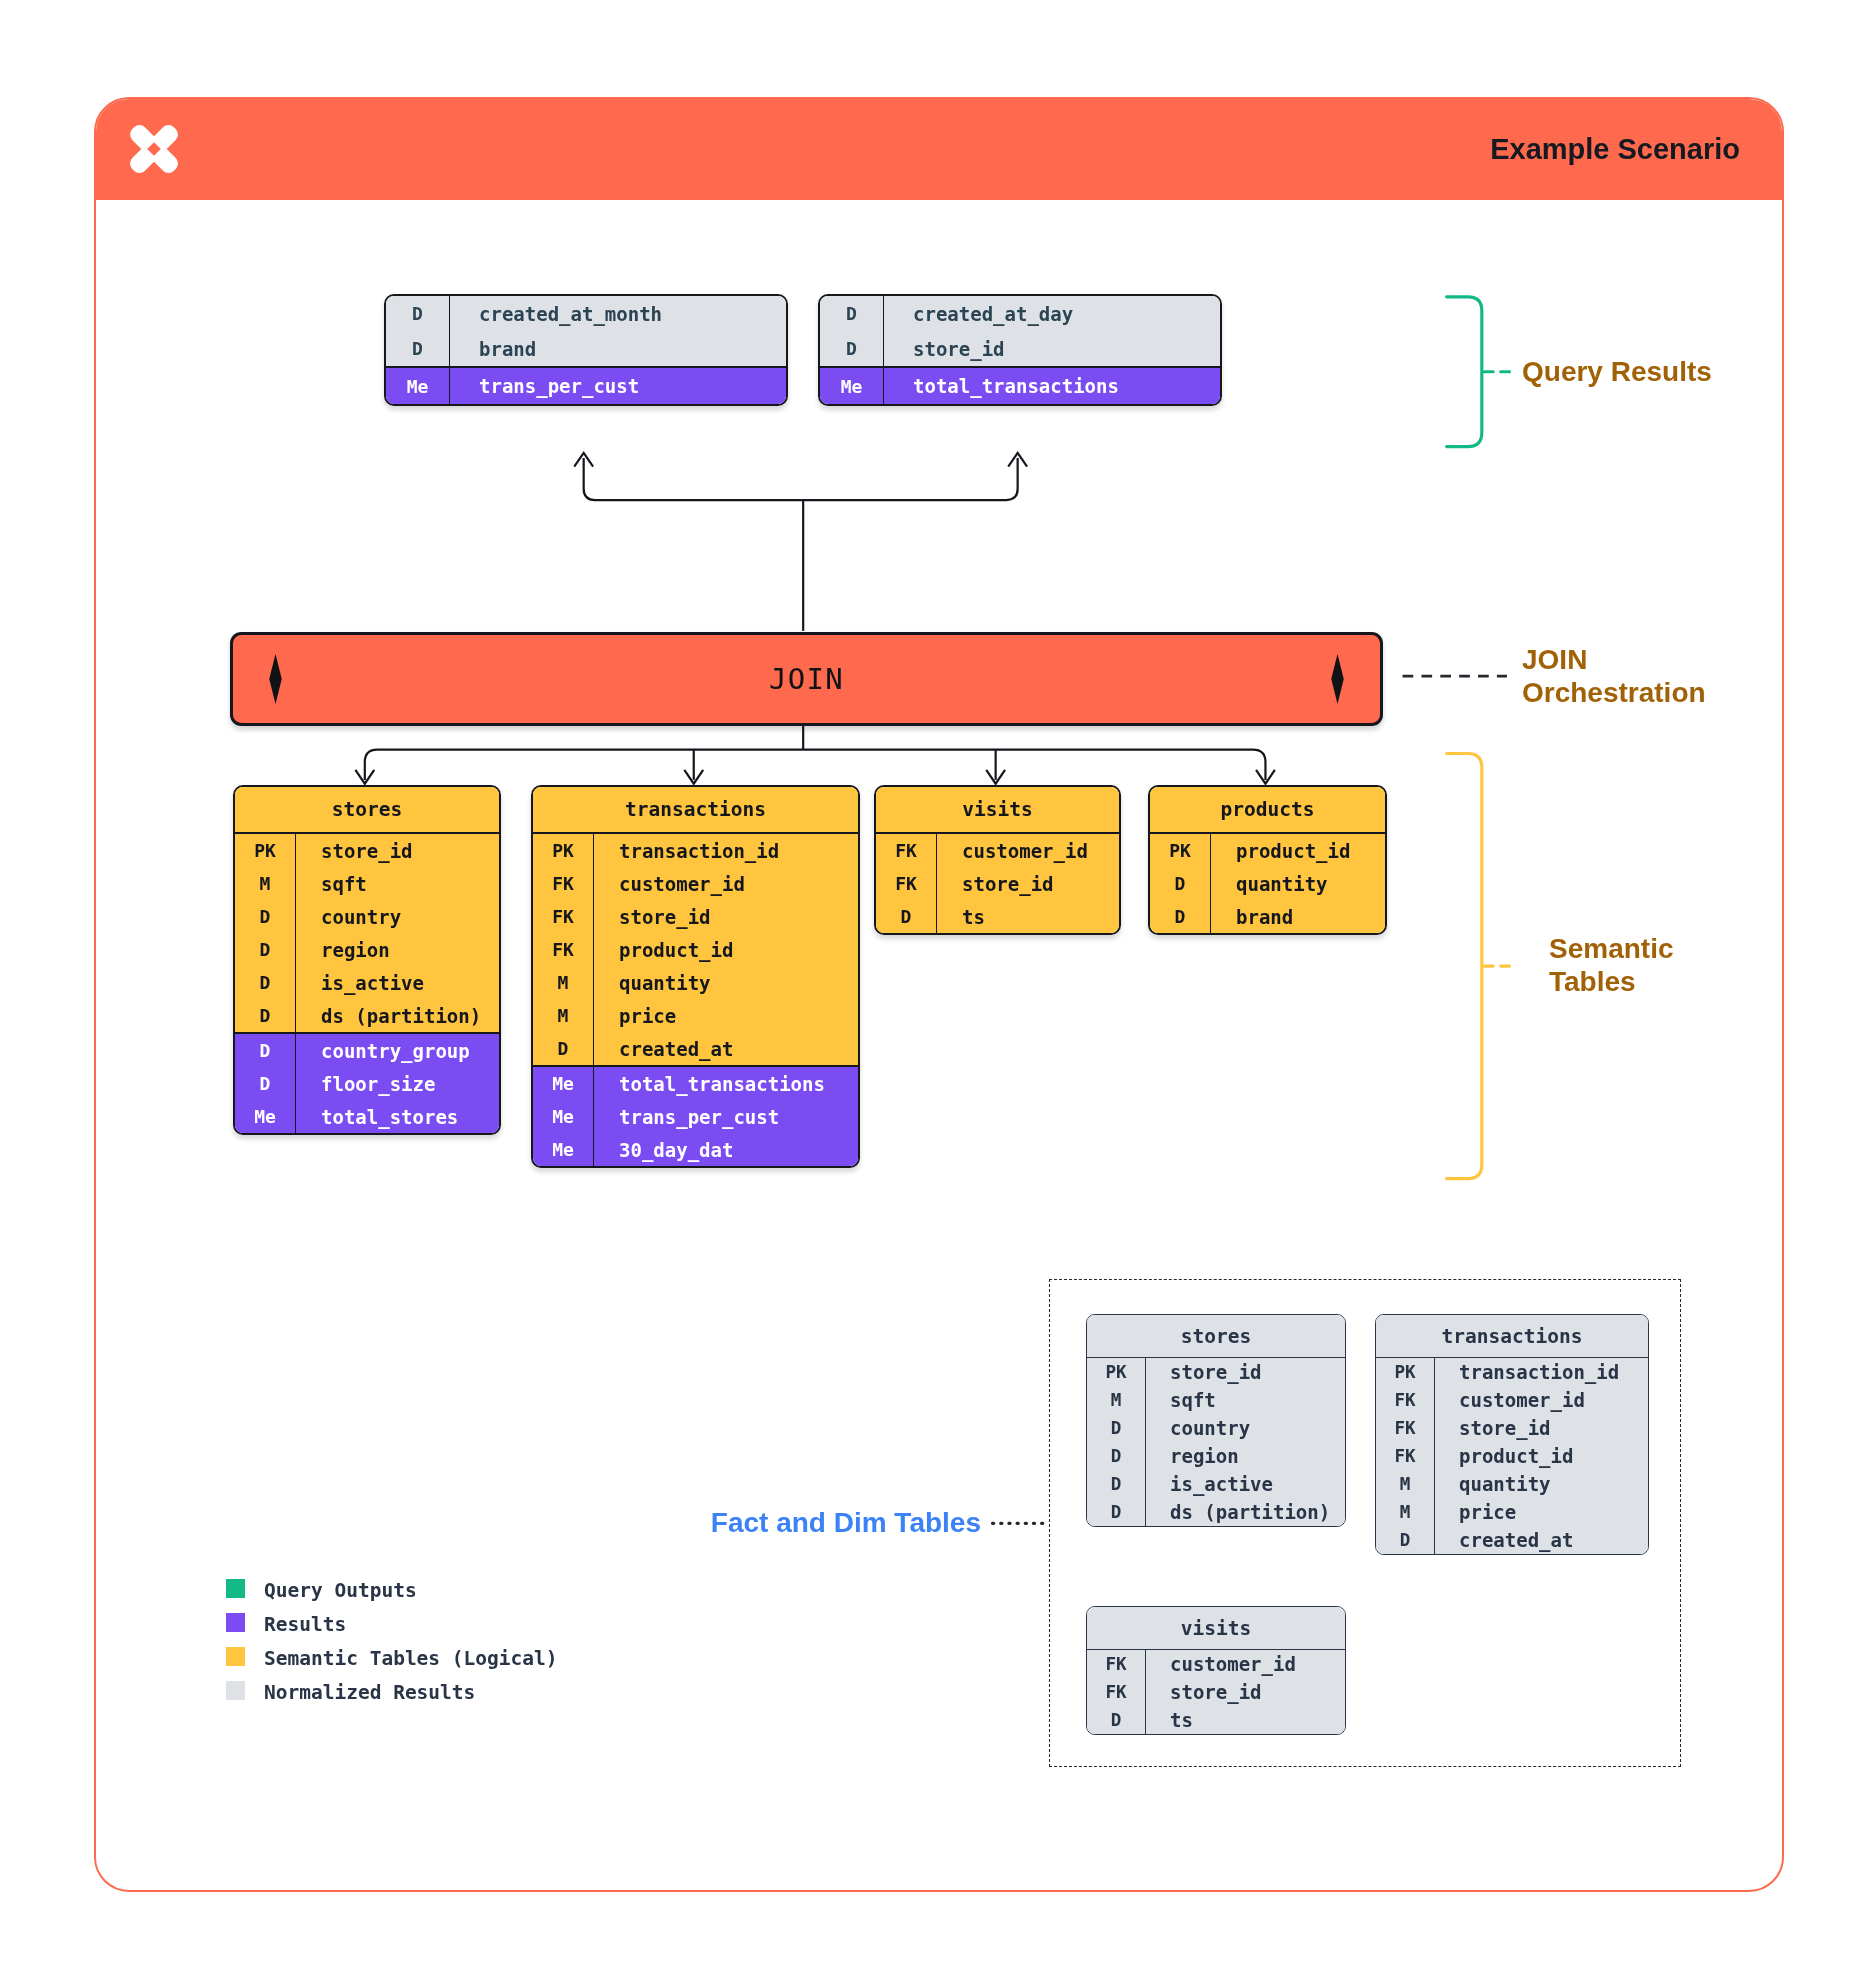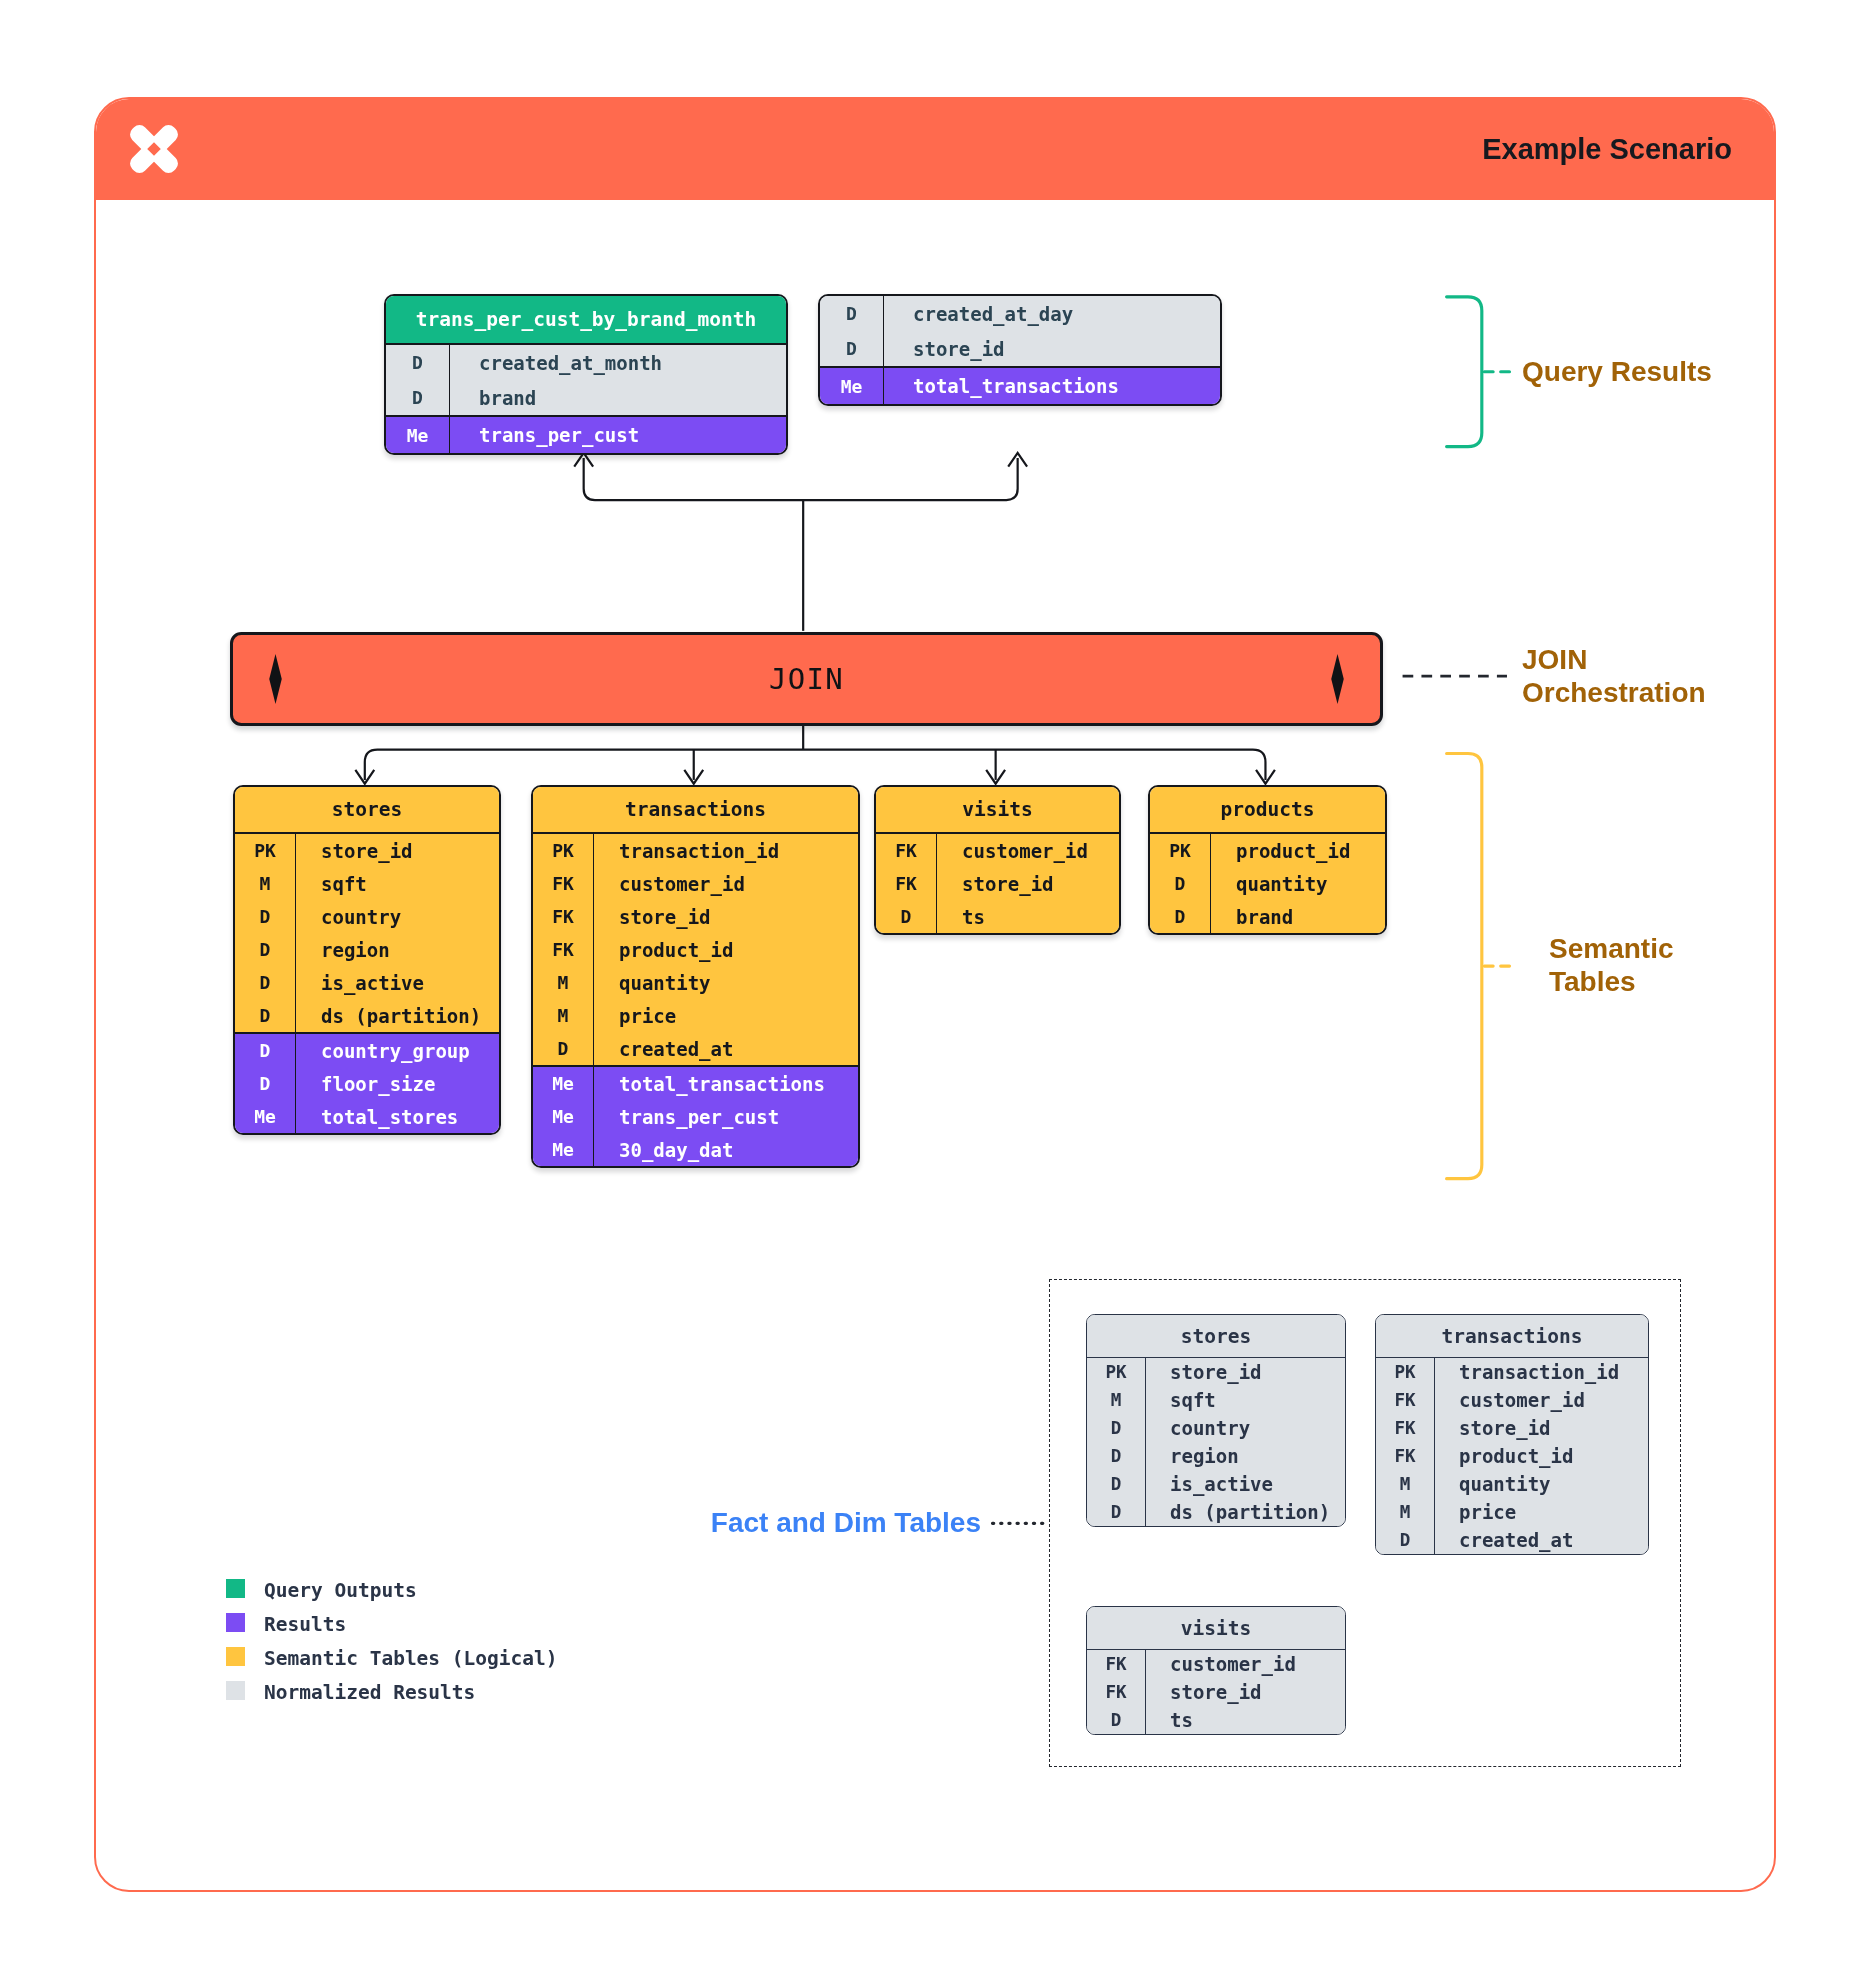--- a/index.html
+++ b/index.html
@@ -1,21 +1,21 @@
 <!DOCTYPE html>
 <html style="font-size:10px"><head>
 <meta charset="utf-8">
 <style>
   html,body{margin:0;padding:0;background:#ffffff;}
   body{width:1868px;height:1985px;position:relative;font-family:"Liberation Sans","DejaVu Sans",sans-serif;}
   .canvas{position:absolute;inset:0;}
 
   
   .card{position:absolute;left:94px;top:97px;width:1678px;height:1791px;
-        border:2.5px solid #FF6A4E;border-radius:35px;background:#ffffff;}
+        border:2.5px solid #FF6A4E;border-radius:35px;background:#ffffff;padding-left:8px;}
   .header-bar{position:absolute;left:0;top:0;width:100%;height:101px;background:#FF6A4E;
         border-radius:33px 33px 0 0;}
   .page-title{position:absolute;right:42px;top:0;height:101px;line-height:101px;
         font-size:29px;font-weight:700;color:#16191F;}
   .brand-logo{position:absolute;left:26.4px;top:17.6px;width:64px;height:64px;}
 
   
   svg.overlay{position:absolute;left:0;top:0;width:1868px;height:1985px;pointer-events:none;z-index:1;}
 
   
@@ -121,21 +121,20 @@
 
     <g stroke="#FFC53F" stroke-width="5" fill="none" stroke-linecap="round">
       <path d="M2300 1198 L2334 1198 Q2356 1198 2356 1220 L2356 1852 Q2356 1874 2334 1874 L2300 1874"></path>
       <path d="M2360 1536 L2400 1536" stroke-dasharray="14 12"></path>
     </g>
 
     <path d="M1578 2422 L1662 2422" stroke="#23272E" stroke-width="5" stroke-dasharray="2 11" stroke-linecap="round" fill="none"></path>
   </svg>
 
   <div class="dtable qtable" style="left:384px;top:294px;width:400px;">
-      <div class="thead">trans_per_cust_by_brand_month</div>
       <div class="trow">
         <div class="key">D</div>
         <div class="name">created_at_month</div>
       </div>
       <div class="trow">
         <div class="key">D</div>
         <div class="name">brand</div>
       </div>
       <div class="trow metric first-metric">
         <div class="key">Me</div>

